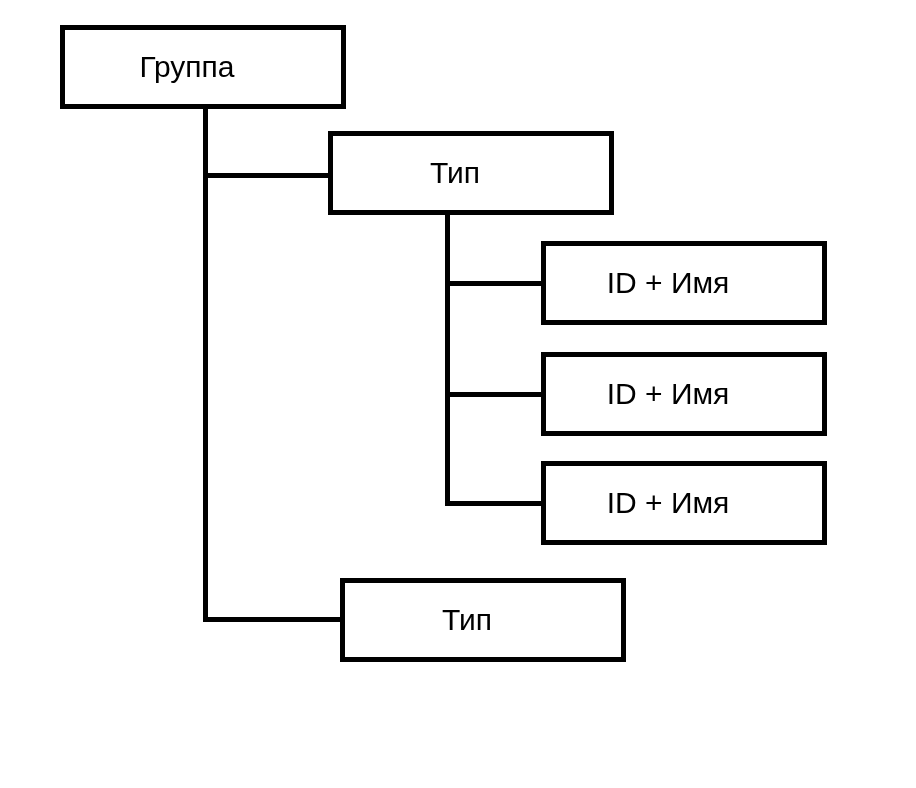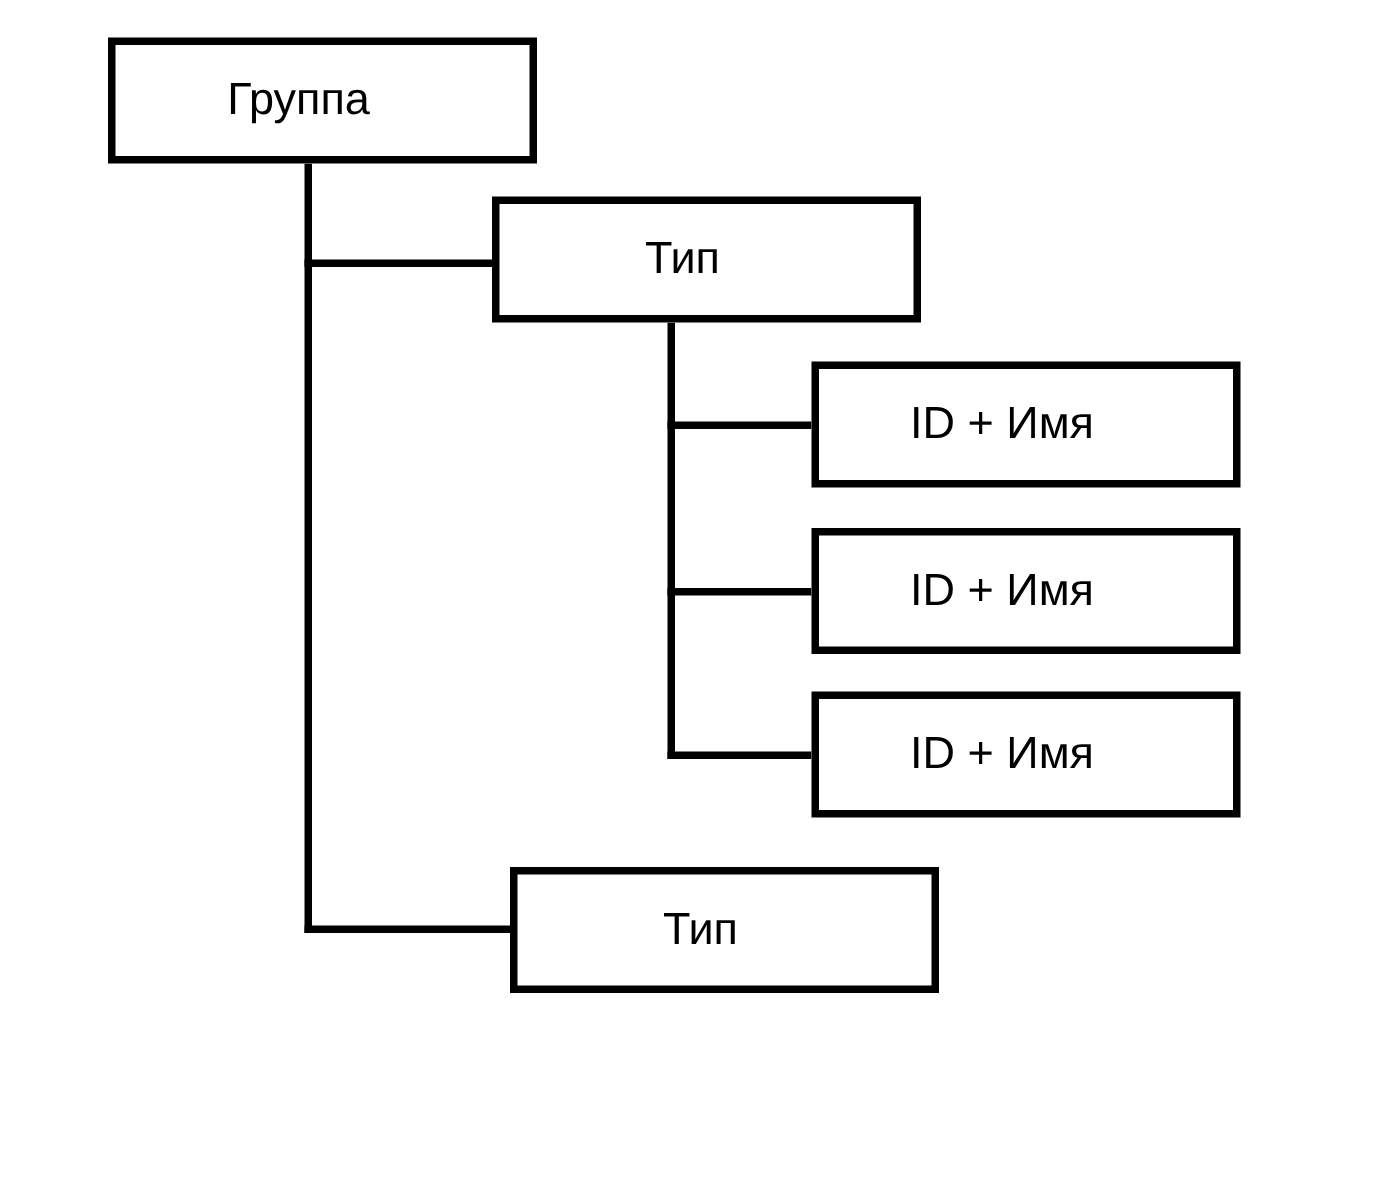--- a/index.html
+++ b/index.html
@@ -32,21 +32,21 @@
     color: #000000;
     white-space: nowrap;
     transform: translateX(-16px);
   }
   .line {
     position: absolute;
     background: #000000;
   }
 
   
-  .n-group  { left: 72px;  top: 25px;  }
+  .n-group  { left: 60px;  top: 25px;  }
   .n-type1  { left: 328px; top: 131px; }
   .n-item1  { left: 541px; top: 241px; }
   .n-item2  { left: 541px; top: 352px; }
   .n-item3  { left: 541px; top: 461px; }
   .n-type2  { left: 340px; top: 578px; }
 
   
   .c-trunk-a   { left: 203px; top: 109px; width: 5px;   height: 513px; }
   .c-branch-a1 { left: 203px; top: 173px; width: 125px; height: 5px;   }
   .c-branch-a2 { left: 203px; top: 617px; width: 137px; height: 5px;   }

